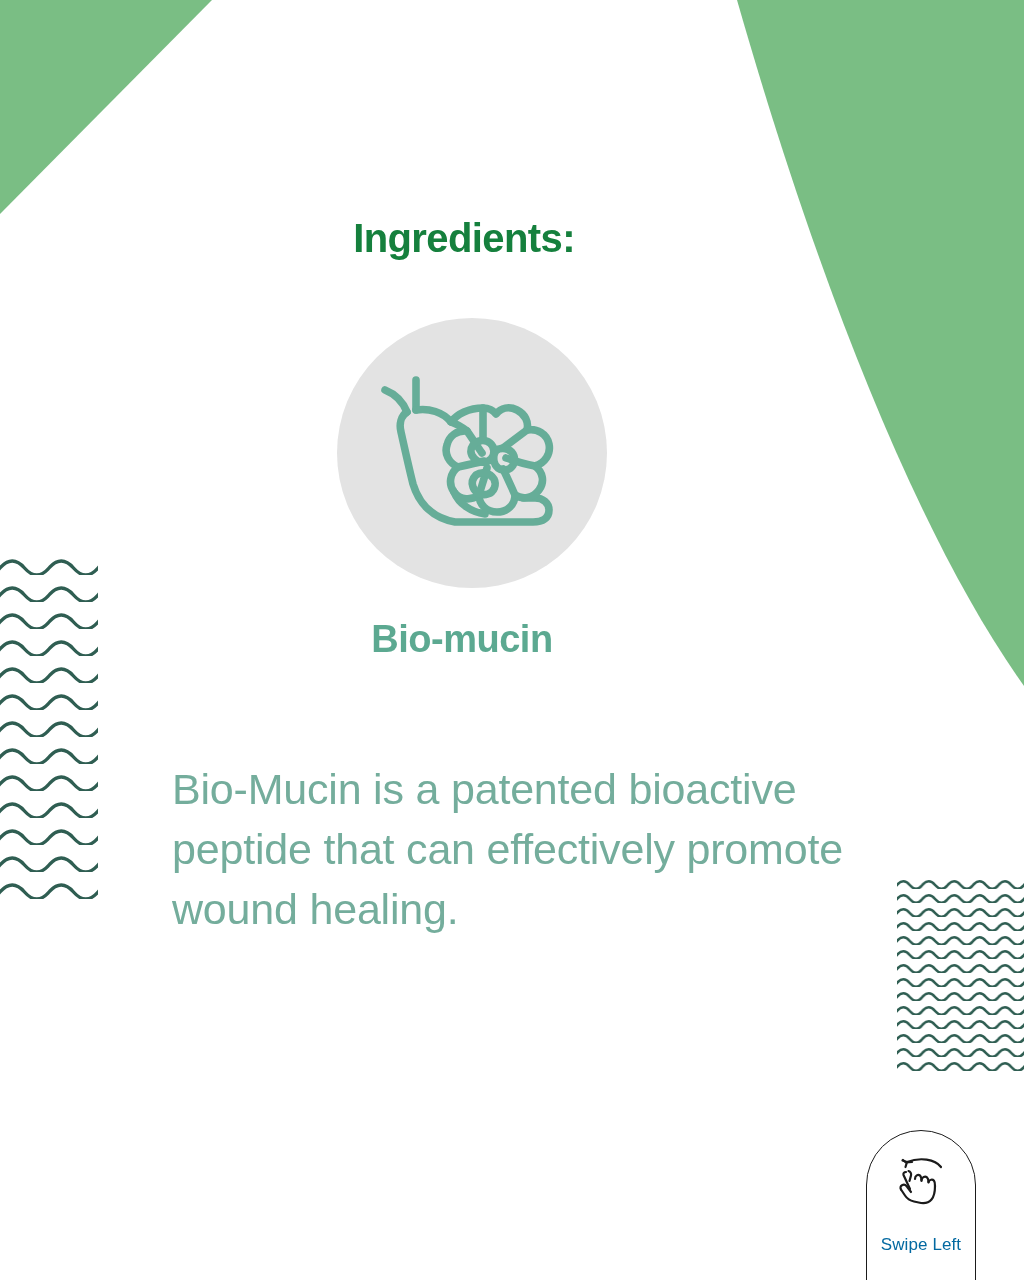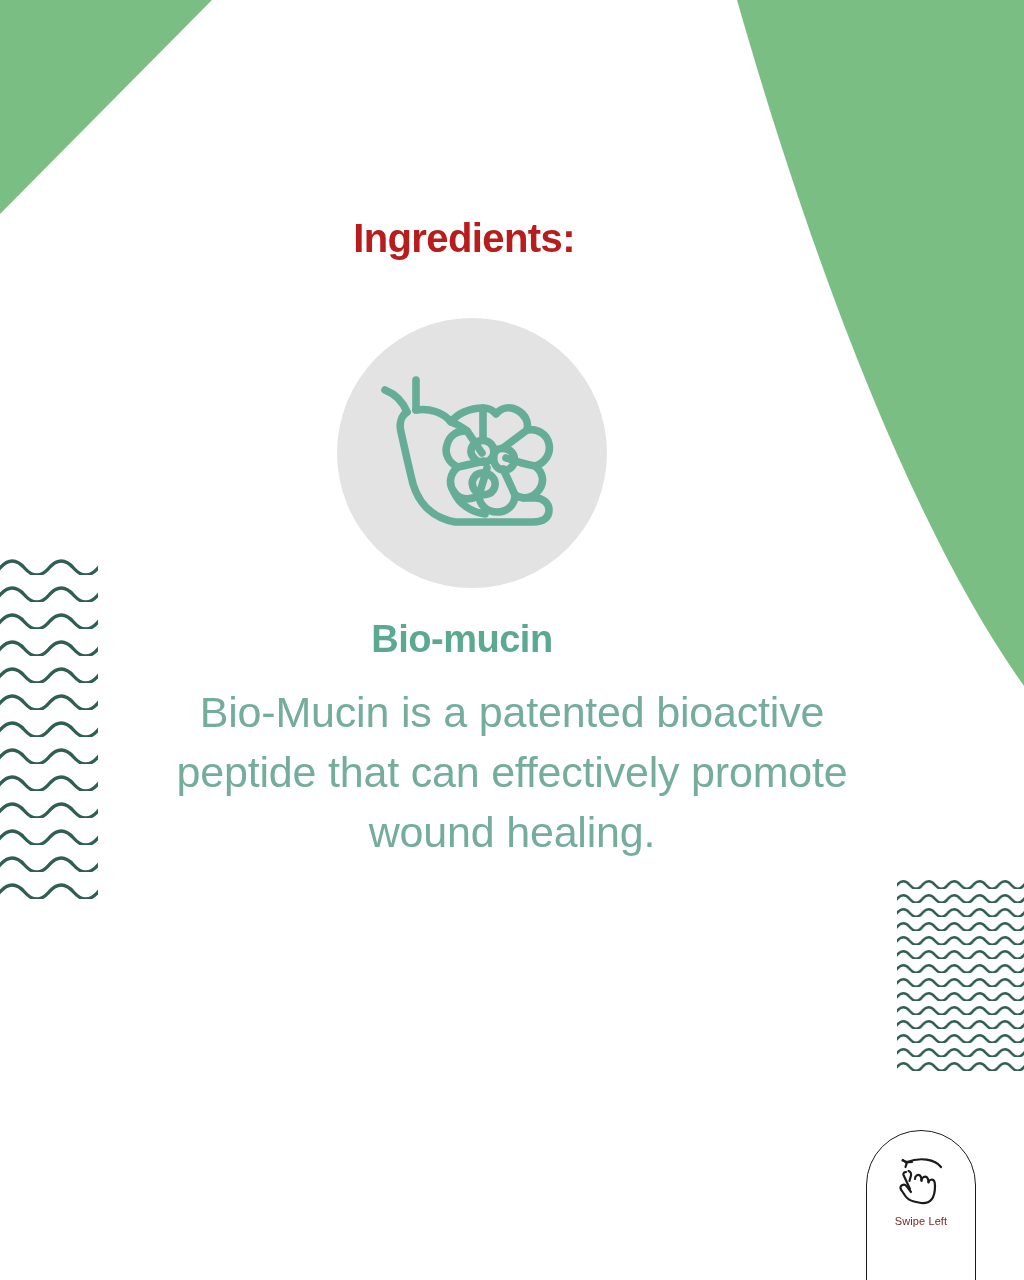--- a/index.html
+++ b/index.html
@@ -48,21 +48,21 @@
   
   #ingredients-heading {
     position: absolute;
     left: 0;
     top: 216px;
     width: 928px;
     text-align: center;
     font-size: 40px;
     font-weight: bold;
     letter-spacing: -0.6px;
-    color: #b91c1c;
+    color: #15803d;
   }
 
   
   #ingredient-icon-circle {
     position: absolute;
     left: 337px;
     top: 318px;
     width: 270px;
     height: 270px;
     border-radius: 50%;
@@ -86,23 +86,22 @@
     font-size: 38px;
     font-weight: bold;
     letter-spacing: -0.5px;
     color: #5CA991;
   }
 
   
   #ingredient-description {
     position: absolute;
     left: 172px;
-    top: 682px;
+    top: 759px;
     width: 680px;
-    text-align: center;
     font-size: 43px;
     font-weight: 300;
     line-height: 60px;
     letter-spacing: -0.2px;
     color: #74AD9C;
   }
 
   
   #swipe-badge {
     position: absolute;
@@ -119,24 +118,24 @@
     align-items: center;
     justify-content: flex-start;
     padding-top: 20px;
   }
   #swipe-hand-icon {
     width: 62px;
     height: 62px;
     display: block;
   }
   #swipe-badge-label {
-    margin-top: 2px;
-    font-size: 11px;
+    margin-top: 22px;
+    font-size: 17px;
     font-weight: 400;
-    color: #7f1d1d;
+    color: #0369a1;
     letter-spacing: 0.1px;
     white-space: nowrap;
   }
 </style>
 </head>
 <body>
 
 <div id="canvas">
 
   <svg class="deco-svg" viewBox="0 0 1024 1280">

